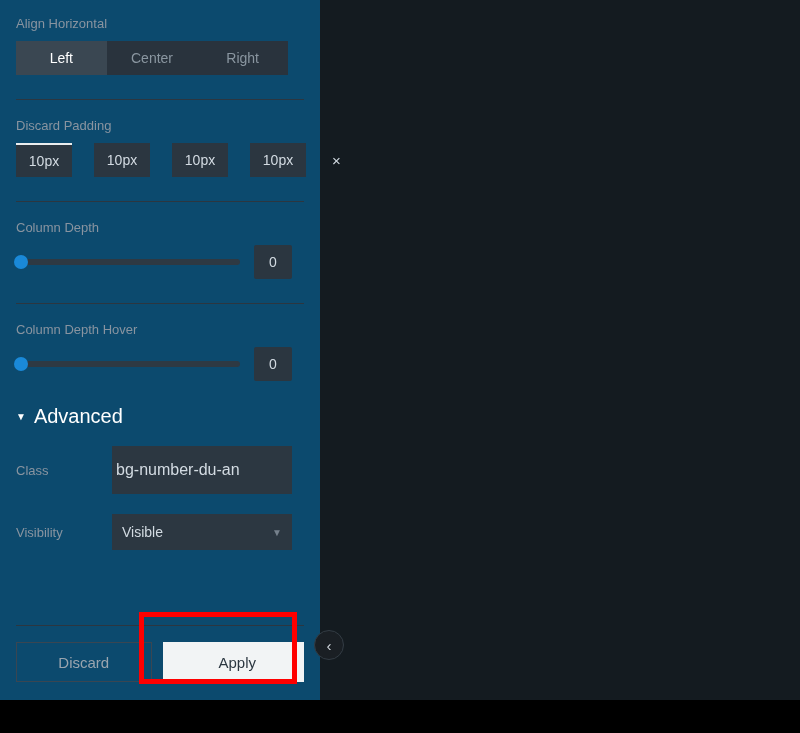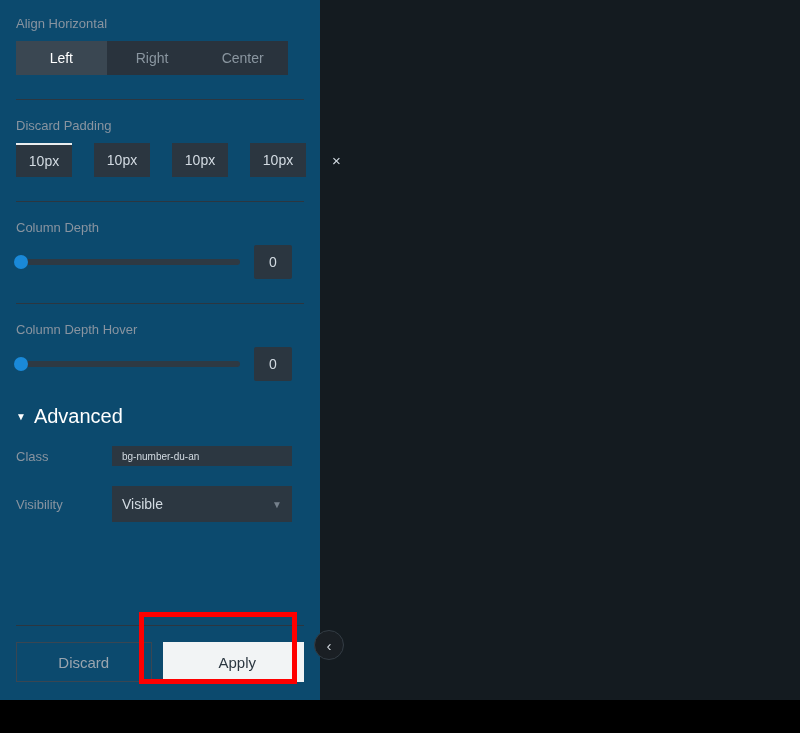--- a/index.html
+++ b/index.html
@@ -140,26 +140,26 @@
     align-items: center;
     margin-bottom: 20px;
   }
   .fieldrow .lbl {
     width: 96px;
     font-size: 13px;
     color: #8994a0;
   }
   .textinput {
     flex: 1;
-    height: 20px;
+    height: 48px;
     background: #2c3741;
     border: none;
     color: #d3dbe2;
-    padding: 0 10px;
-    font-size: 10px;
+    padding: 0 4px;
+    font-size: 16px;
     outline: none;
     max-width: 180px;
   }
   .selectbox {
     flex: 1;
     height: 36px;
     background: #2c3741;
     color: #d3dbe2;
     font-size: 14px;
     padding: 0 10px;
@@ -247,22 +247,22 @@
 <body>
 
 <div class="right-bg"></div>
 
 <div class="panel">
 
   <div class="group">
     <div class="glabel">Align Horizontal</div>
     <div class="segmented">
       <div class="seg active">Left</div>
+      <div class="seg">Center</div>
       <div class="seg">Right</div>
-      <div class="seg">Center</div>
     </div>
   </div>
 
   <hr class="divider">
 
   <div class="group">
     <div class="glabel">Discard Padding</div>
     <div class="padding-row">
       <input class="padbox first" value="10px" style="">
       <input class="padbox" value="10px" style="">

